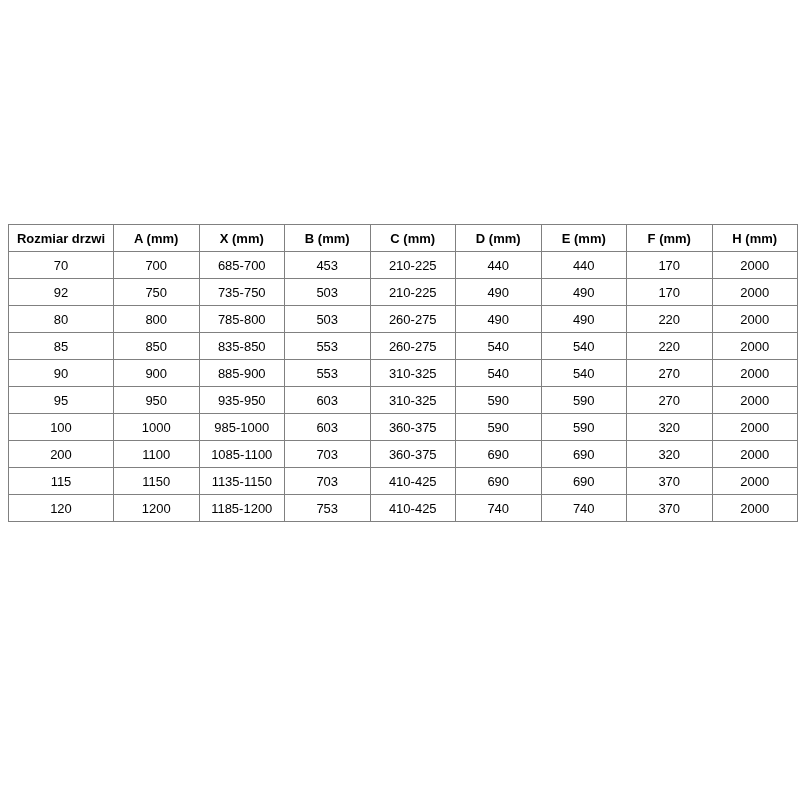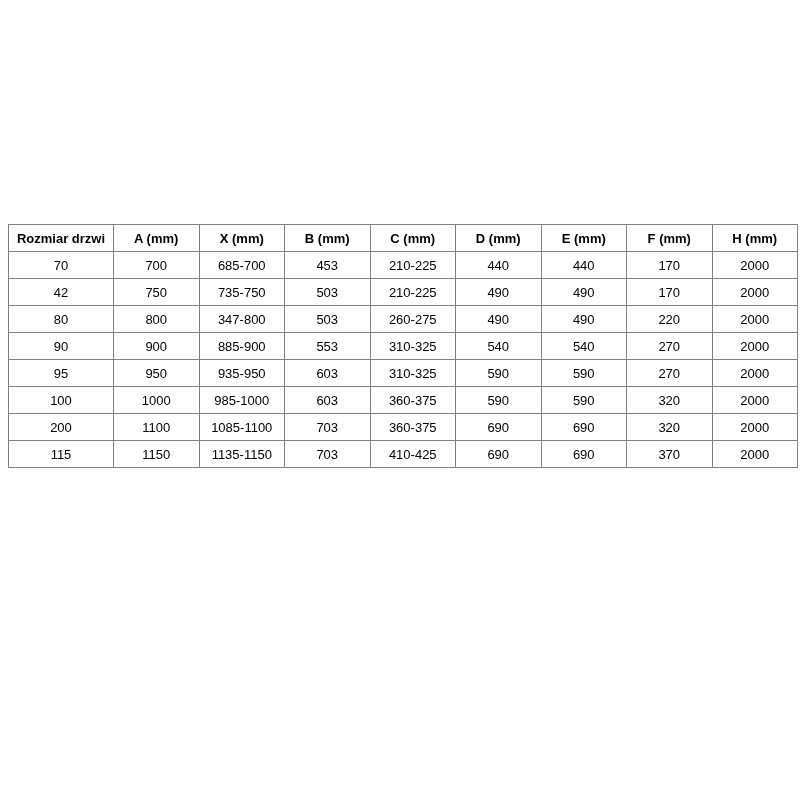--- a/index.html
+++ b/index.html
@@ -79,38 +79,49 @@
           <td>700</td>
           <td>685-700</td>
           <td>453</td>
           <td>210-225</td>
           <td>440</td>
           <td>440</td>
           <td>170</td>
           <td>2000</td>
         </tr>
         <tr>
-          <td>42</td>
+          <td>92</td>
           <td>750</td>
           <td>735-750</td>
           <td>503</td>
           <td>210-225</td>
           <td>490</td>
           <td>490</td>
           <td>170</td>
           <td>2000</td>
         </tr>
         <tr>
           <td>80</td>
           <td>800</td>
-          <td>347-800</td>
+          <td>785-800</td>
           <td>503</td>
           <td>260-275</td>
           <td>490</td>
           <td>490</td>
+          <td>220</td>
+          <td>2000</td>
+        </tr>
+        <tr>
+          <td>85</td>
+          <td>850</td>
+          <td>835-850</td>
+          <td>553</td>
+          <td>260-275</td>
+          <td>540</td>
+          <td>540</td>
           <td>220</td>
           <td>2000</td>
         </tr>
         <tr>
           <td>90</td>
           <td>900</td>
           <td>885-900</td>
           <td>553</td>
           <td>310-325</td>
           <td>540</td>
@@ -155,15 +166,26 @@
           <td>115</td>
           <td>1150</td>
           <td>1135-1150</td>
           <td>703</td>
           <td>410-425</td>
           <td>690</td>
           <td>690</td>
           <td>370</td>
           <td>2000</td>
         </tr>
+        <tr>
+          <td>120</td>
+          <td>1200</td>
+          <td>1185-1200</td>
+          <td>753</td>
+          <td>410-425</td>
+          <td>740</td>
+          <td>740</td>
+          <td>370</td>
+          <td>2000</td>
+        </tr>
       </tbody>
   </table>
 </div>
 
 </body></html>

